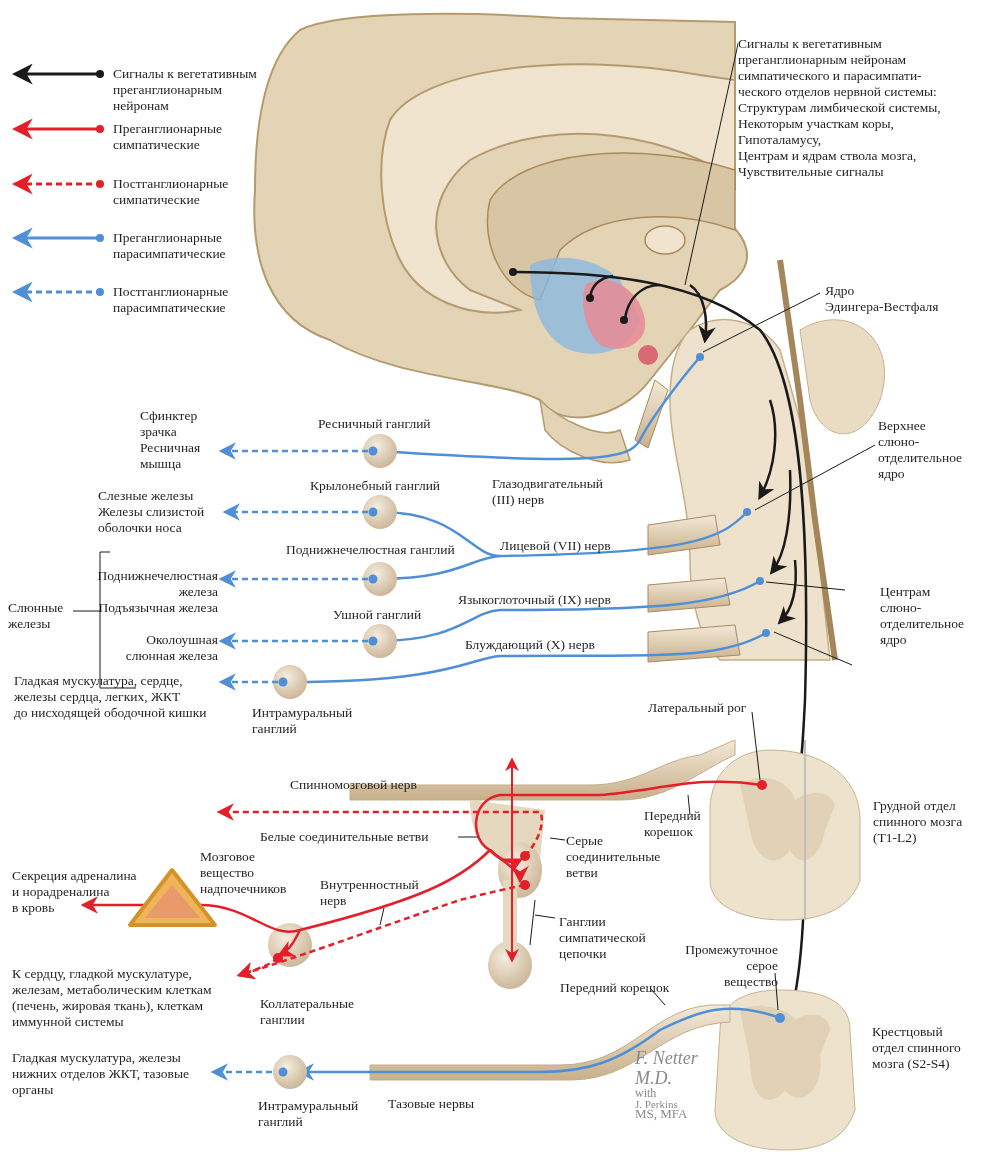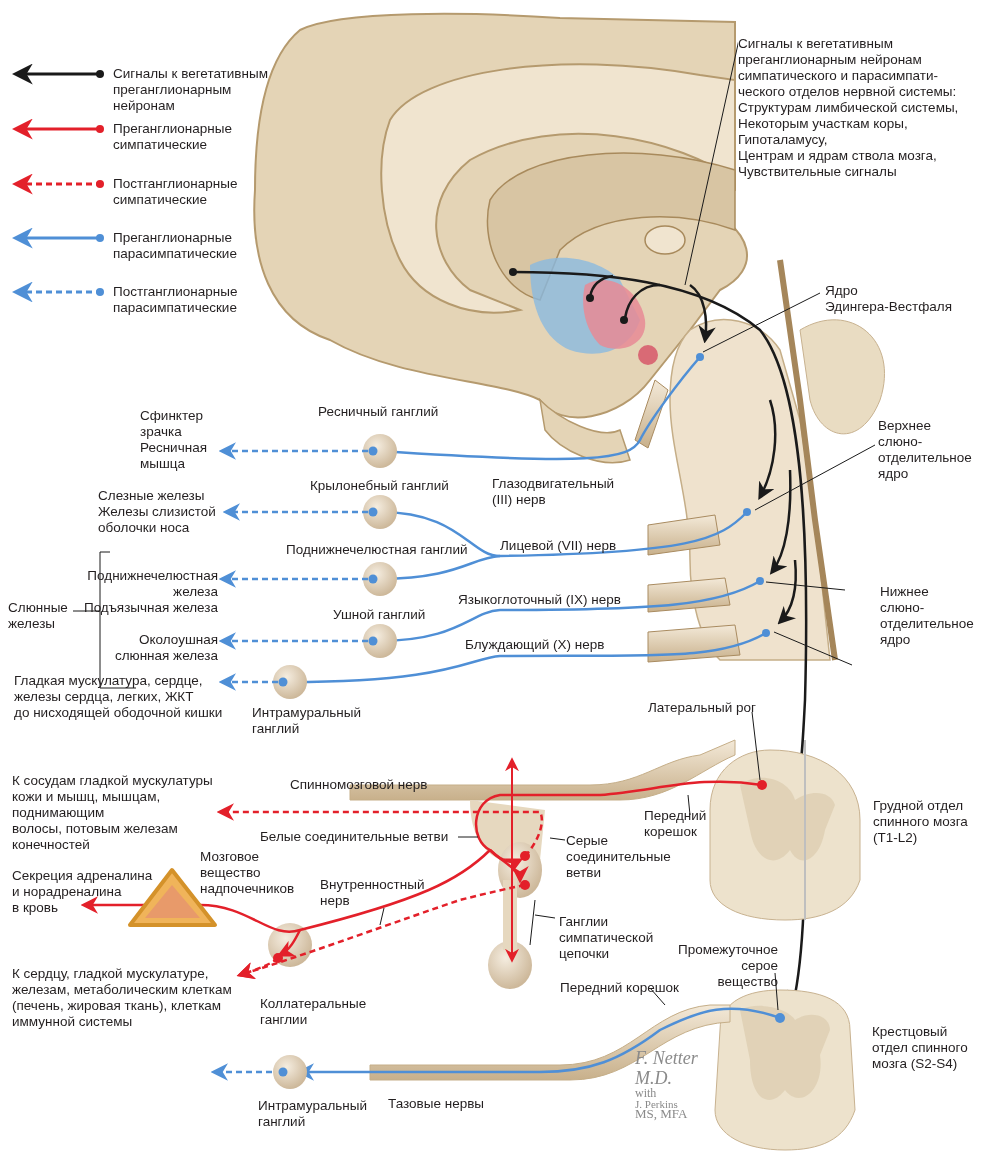--- a/index.html
+++ b/index.html
@@ -1,19 +1,19 @@
 <!DOCTYPE html>
 <html><head>
 <meta charset="utf-8">
 <style>
   html,body{margin:0;padding:0;background:#fff;}
   #stage{position:relative;width:990px;height:1169px;overflow:hidden;background:#fff;
     font-family:"Liberation Sans",sans-serif;color:#231f20;}
   svg#art{position:absolute;left:0;top:0;}
-  .t{position:absolute;font-size:13.5px;line-height:16px;color:#231f20;white-space:pre-line;}
+  .t{position:absolute;font-size:13.5px;line-height:16px;color:#231f20;white-space:pre-line;font-family:Liberation Serif, serif;}
   .r{text-align:right;margin-top:12px;}
   .c{}
 </style>
 </head>
 <body>
 
 <div id="stage">
 
 <svg id="art" width="990" height="1169" viewBox="0 0 990 1169">
   <defs>
@@ -209,26 +209,26 @@
 Гипоталамусу,
 Центрам и ядрам ствола мозга,
 Чувствительные сигналы</div>
 
 <div class="t" style="left:825px;top:283px">Ядро
 Эдингера-Вестфаля</div>
 <div class="t" style="left:878px;top:418px">Верхнее
 слюно-
 отделительное
 ядро</div>
-<div class="t" style="left:880px;top:584px">Нижнее
+<div class="t" style="left:880px;top:584px">Центрам
 слюно-
 отделительное
 ядро</div>
 
-<div class="t" style="left:318px;top:404px">Ресничный ганглий</div>
+<div class="t" style="left:318px;top:416px">Ресничный ганглий</div>
 <div class="t" style="left:140px;top:408px">Сфинктер
 зрачка
 Ресничная
 мышца</div>
 <div class="t c" style="left:492px;top:476px;width:130px">Глазодвигательный
 (III) нерв</div>
 <div class="t" style="left:310px;top:478px">Крылонебный ганглий</div>
 <div class="t" style="left:98px;top:488px">Слезные железы
 Железы слизистой
 оболочки носа</div>
@@ -250,25 +250,20 @@
 <div class="t" style="left:252px;top:705px">Интрамуральный
 ганглий</div>
 
 <div class="t" style="left:648px;top:700px">Латеральный рог</div>
 <div class="t" style="left:290px;top:777px">Спинномозговой нерв</div>
 <div class="t" style="left:644px;top:808px">Передний
 корешок</div>
 <div class="t" style="left:873px;top:798px">Грудной отдел
 спинного мозга
 (T1-L2)</div>
-<div class="t" style="left:12px;top:773px">К сосудам гладкой мускулатуры
-кожи и мышц, мышцам,
-поднимающим
-волосы, потовым железам
-конечностей</div>
 <div class="t" style="left:260px;top:829px">Белые соединительные ветви</div>
 <div class="t" style="left:566px;top:833px">Серые
 соединительные
 ветви</div>
 <div class="t" style="left:200px;top:849px">Мозговое
 вещество
 надпочечников</div>
 <div class="t" style="left:12px;top:868px">Секреция адреналина
 и норадреналина
 в кровь</div>
@@ -283,20 +278,23 @@
 иммунной системы</div>
 <div class="t" style="left:260px;top:996px">Коллатеральные
 ганглии</div>
 <div class="t r" style="left:660px;top:930px;width:118px">Промежуточное
 серое
 вещество</div>
 <div class="t" style="left:560px;top:980px">Передний корешок</div>
 <div class="t" style="left:872px;top:1024px">Крестцовый
 отдел спинного
 мозга (S2-S4)</div>
+<div class="t" style="left:12px;top:1050px">Гладкая мускулатура, железы
+нижних отделов ЖКТ, тазовые
+органы</div>
 <div class="t" style="left:258px;top:1098px">Интрамуральный
 ганглий</div>
 <div class="t" style="left:388px;top:1096px">Тазовые нервы</div>
 
 <div style="position:absolute;left:635px;top:1048px;width:80px;color:#8a8a8a;font-family:'Liberation Serif',serif;">
   <div style="font-style:italic;font-size:18px;line-height:20px">F. Netter M.D.</div>
   <div style="font-size:12px;line-height:10px">with</div>
   <div style="font-size:11px;line-height:12px">J. Perkins</div>
   <div style="font-size:13px;line-height:8px">MS, MFA</div>
 </div>

